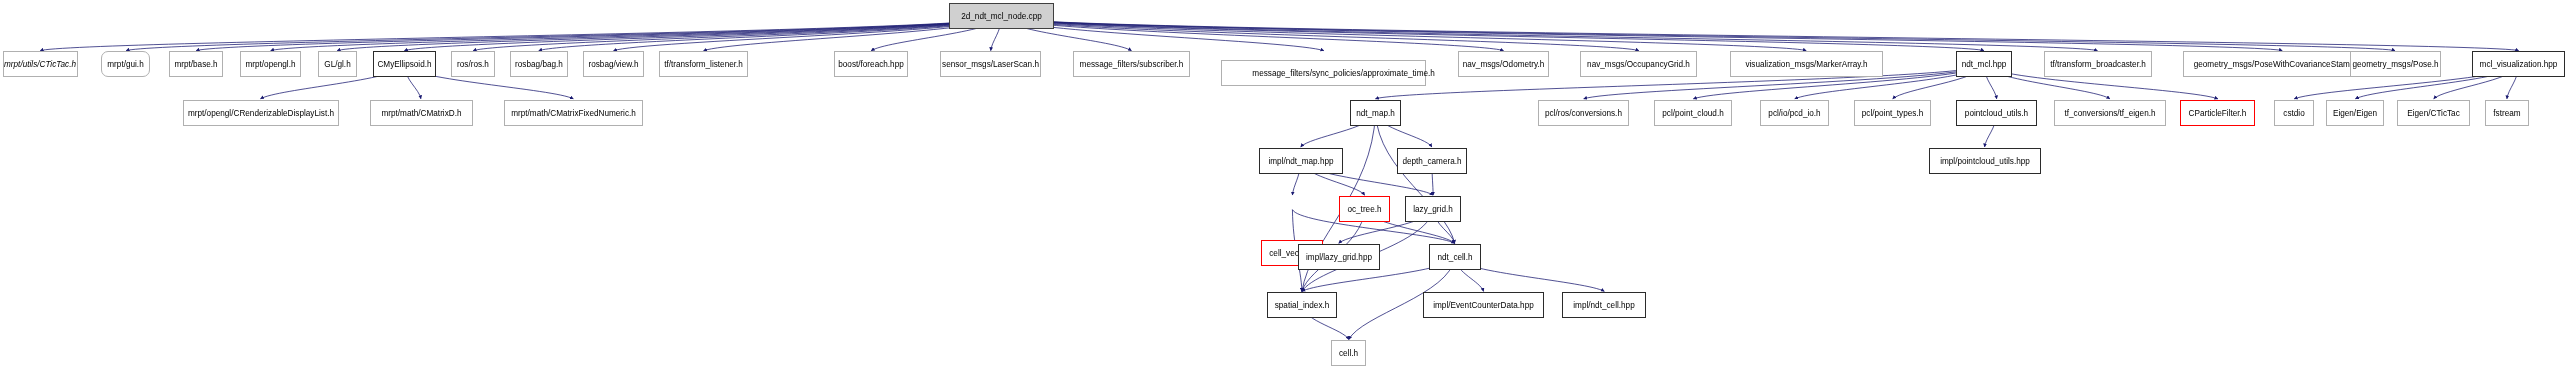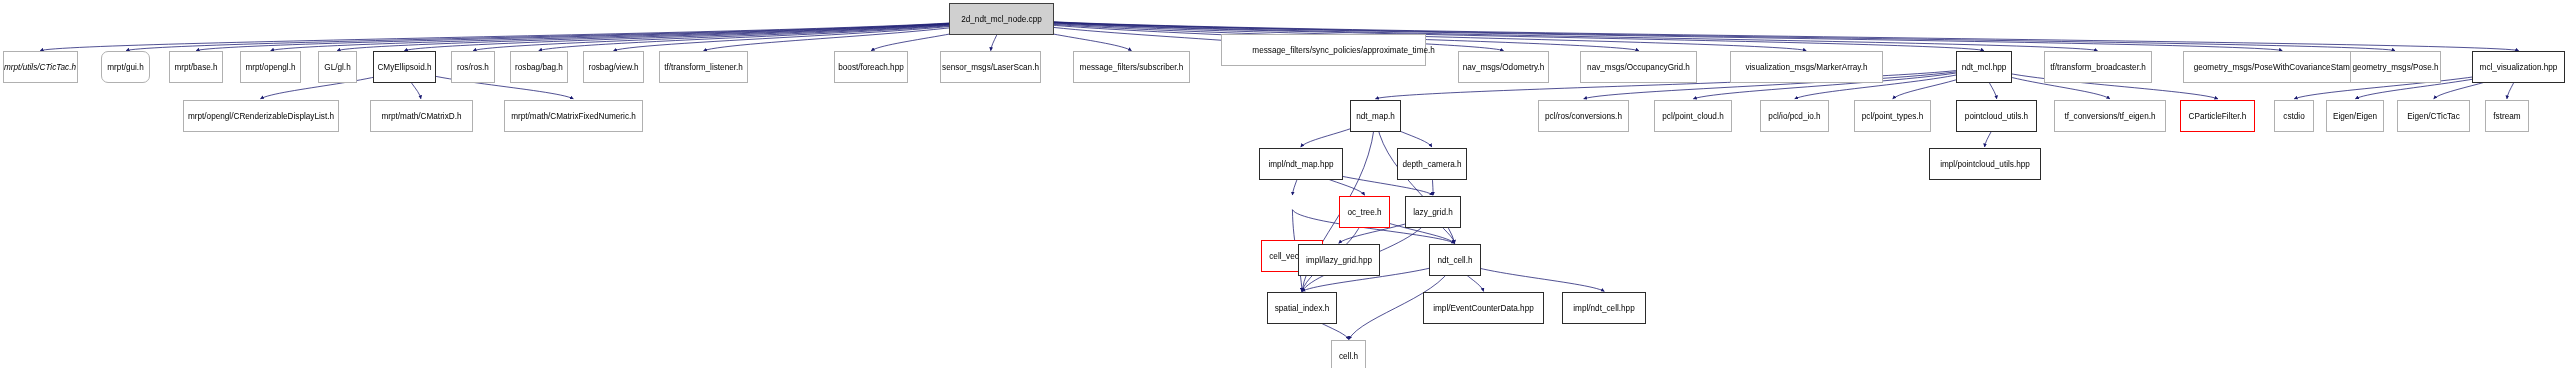--- a/index.html
+++ b/index.html
@@ -17,21 +17,21 @@
     left:0;top:0;
     width:2576px;height:368px;
     pointer-events:none;
   }
   .node{
     position:absolute;
     box-sizing:border-box;
     display:flex;
     align-items:center;
     justify-content:center;
-    height:32px;
+    height:26px;
     border:0.6px solid #b0b0b0;
     background:#ffffff;
     color:#000000;
     font-size:8.2px;
     line-height:9px;
     white-space:nowrap;
     padding:0 3.8px;
     z-index:5;
   }
   .node.root{
@@ -152,21 +152,21 @@
       </div>
       <div class="node" style="left: 834px; top: 51px; width: 74px;">
         <span>boost/foreach.hpp</span>
       </div>
       <div class="node" style="left: 940px; top: 51px; width: 101px;">
         <span>sensor_msgs/LaserScan.h</span>
       </div>
       <div class="node" style="left: 1073px; top: 51px; width: 117px;">
         <span>message_filters/subscriber.h</span>
       </div>
-      <div class="node" style="left: 1221px; top: 34px; width: 205px; padding-left: 44px;">
+      <div class="node" style="left: 1221px; top: 60px; width: 205px; padding-left: 44px;">
         <span>message_filters/sync_policies/approximate_time.h</span>
       </div>
       <div class="node" style="left: 1458px; top: 51px; width: 91px;">
         <span>nav_msgs/Odometry.h</span>
       </div>
       <div class="node" style="left: 1580px; top: 51px; width: 117px;">
         <span>nav_msgs/OccupancyGrid.h</span>
       </div>
       <div class="node" style="left: 1730px; top: 51px; width: 153px;">
         <span>visualization_msgs/MarkerArray.h</span>

